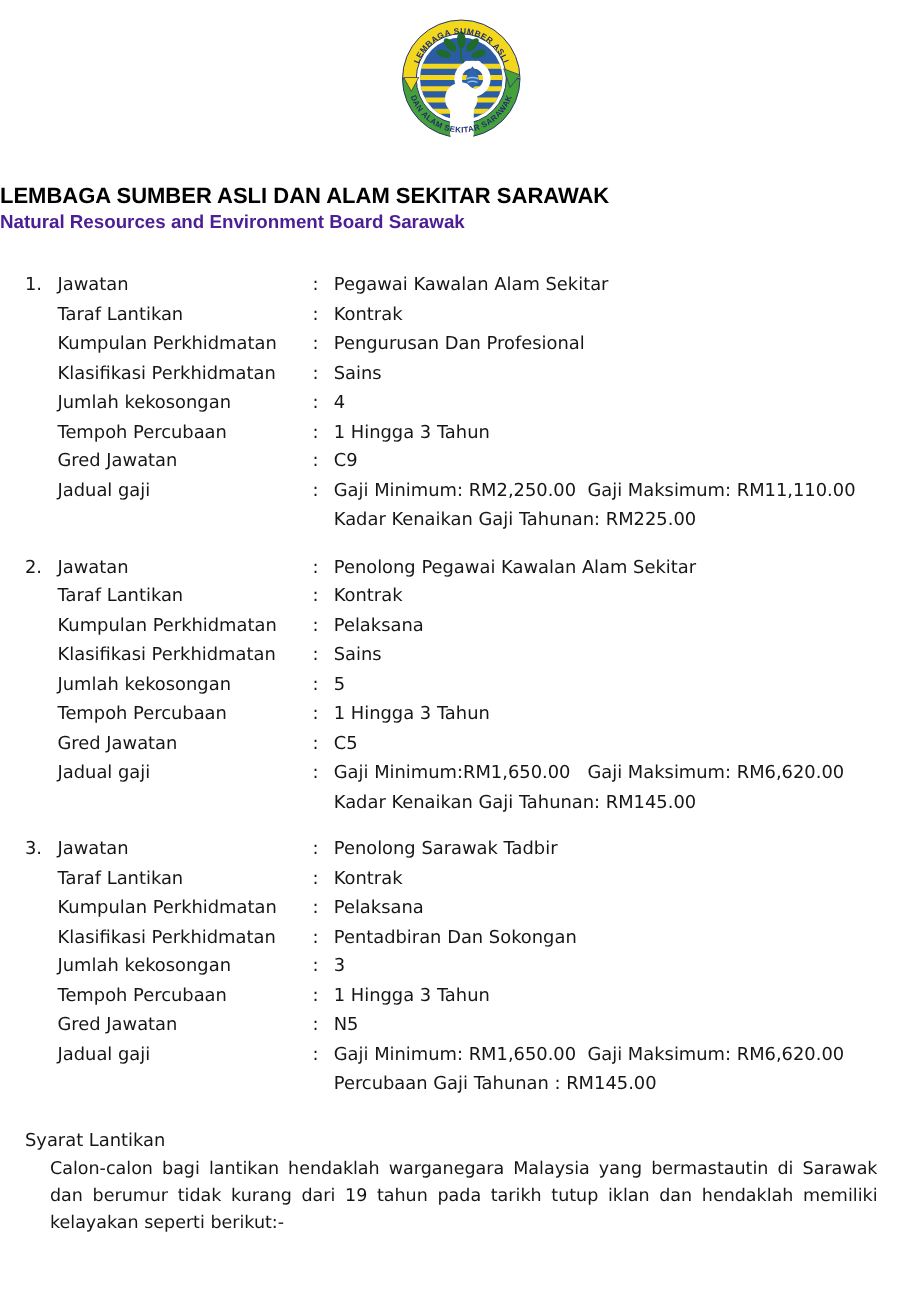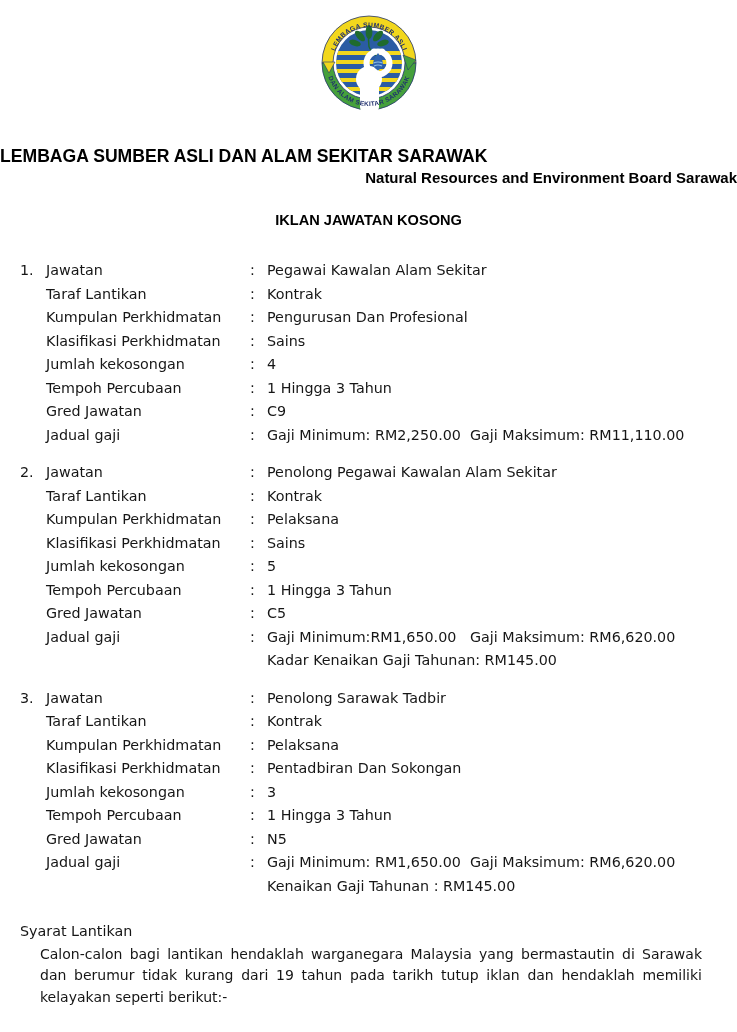--- a/index.html
+++ b/index.html
@@ -18,21 +18,21 @@
   .org-title {
     margin:33px 0 0;
     font-family:"Liberation Sans", sans-serif;
     font-weight:bold; font-size:17.6px; line-height:20px;
     color:#000;
   }
   .org-subtitle {
     margin:3px 0 0;
     font-family:"Liberation Sans", sans-serif;
     font-weight:bold; font-size:15px; line-height:18px;
-    text-align:right; color:#000000;
+    text-align:left; color:#4c1d95;
   }
   .advert-title {
     margin:25px 0 0;
     font-family:"Liberation Sans", sans-serif;
     font-weight:bold; font-size:14.6px; line-height:17px;
     text-align:center; color:#000;
   }
 
   .jobs { margin-top:30px; }
   .job { margin-bottom:14px; }
@@ -108,21 +108,20 @@
         <textPath href="#topArc" startOffset="50%" text-anchor="middle">LEMBAGA SUMBER ASLI</textPath>
       </text>
       <text font-family="Liberation Sans, sans-serif" font-size="6.4" font-weight="bold" letter-spacing="0.35" fill="#1F2F6D">
         <textPath href="#botArc" startOffset="50%" text-anchor="middle">DAN ALAM SEKITAR SARAWAK</textPath>
       </text>
     </svg>
   </div>
 
   <h1 class="org-title">LEMBAGA SUMBER ASLI DAN ALAM SEKITAR SARAWAK</h1>
   <h2 class="org-subtitle">Natural Resources and Environment Board Sarawak</h2>
-  <h3 class="advert-title">IKLAN JAWATAN KOSONG</h3>
 
   <div class="jobs">
       <div class="job">
         <div class="row">
           <span class="num">1.</span>
           <span class="label">Jawatan</span>
           <span class="colon">:</span>
           <span class="value">Pegawai Kawalan Alam Sekitar</span>
         </div>
         <div class="row">
@@ -159,20 +158,26 @@
           <span class="num"></span>
           <span class="label">Gred Jawatan</span>
           <span class="colon">:</span>
           <span class="value">C9</span>
         </div>
         <div class="row">
           <span class="num"></span>
           <span class="label">Jadual gaji</span>
           <span class="colon">:</span>
           <span class="value">Gaji Minimum: RM2,250.00  Gaji Maksimum: RM11,110.00</span>
+        </div>
+        <div class="row">
+          <span class="num"></span>
+          <span class="label"></span>
+          <span class="colon"></span>
+          <span class="value">Kadar Kenaikan Gaji Tahunan: RM225.00</span>
         </div>
       </div>
       <div class="job">
         <div class="row">
           <span class="num">2.</span>
           <span class="label">Jawatan</span>
           <span class="colon">:</span>
           <span class="value">Penolong Pegawai Kawalan Alam Sekitar</span>
         </div>
         <div class="row">
@@ -270,21 +275,21 @@
         <div class="row">
           <span class="num"></span>
           <span class="label">Jadual gaji</span>
           <span class="colon">:</span>
           <span class="value">Gaji Minimum: RM1,650.00  Gaji Maksimum: RM6,620.00</span>
         </div>
         <div class="row">
           <span class="num"></span>
           <span class="label"></span>
           <span class="colon"></span>
-          <span class="value">Kenaikan Gaji Tahunan : RM145.00</span>
+          <span class="value">Percubaan Gaji Tahunan : RM145.00</span>
         </div>
       </div>
     </div>
 
   <div class="syarat">
     <div class="syarat-heading">Syarat Lantikan</div>
     <p class="syarat-paragraph">Calon-calon bagi lantikan hendaklah warganegara Malaysia yang bermastautin di Sarawak dan berumur tidak kurang dari 19 tahun pada tarikh tutup iklan dan hendaklah memiliki kelayakan seperti berikut:-</p>
   </div>
 
 </div>

